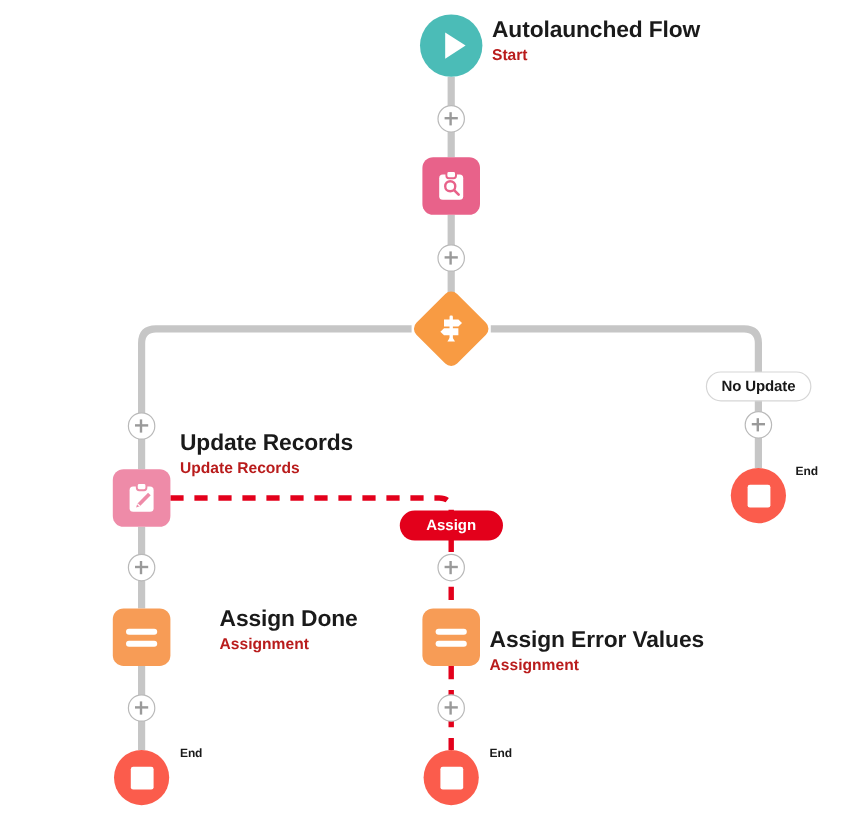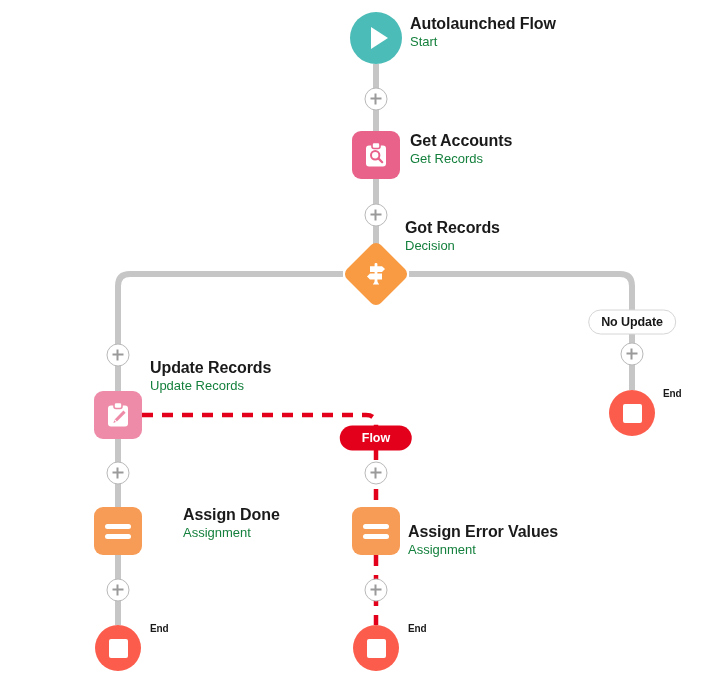--- a/index.html
+++ b/index.html
@@ -129,30 +129,30 @@
 
   
   .node-label {
     position: absolute;
     z-index: 6;
     white-space: nowrap;
     line-height: 1.28;
   }
   .node-label .lbl-title {
     display: block;
-    font-size: 16px;
+    font-size: 19px;
     font-weight: bold;
     color: #1a1a1a;
     letter-spacing: -0.1px;
   }
   .node-label .lbl-sub {
     display: block;
     font-size: 13px;
-    color: #15803d;
-    font-weight: normal;
+    color: #b91c1c;
+    font-weight: bold;
   }
   .node-label.end-label .lbl-title { font-size: 10px; }
 
   
   .branch-pill {
     position: absolute;
     transform: translate(-50%, -50%);
     background: #ffffff;
     border: 1px solid #d6d6d6;
     border-radius: 13px;
@@ -222,42 +222,34 @@
   <div class="node" style="left:376px; top:155px;">
     <div class="el-square pink">
       <svg width="28" height="28" viewBox="0 0 28 28">
         <rect x="4" y="4.5" width="20" height="21" rx="3" fill="#ffffff"></rect>
         <rect x="10" y="1.5" width="8" height="6" rx="2" fill="#ffffff" stroke="#e8628a" stroke-width="1.6"></rect>
         <circle cx="13.2" cy="14.2" r="4.2" fill="none" stroke="#e8628a" stroke-width="2"></circle>
         <line x1="16.4" y1="17.4" x2="20.2" y2="21.2" stroke="#e8628a" stroke-width="2.2" stroke-linecap="round"></line>
       </svg>
     </div>
   </div>
-  <div class="node-label" style="left:410px; top:131px;">
-    <span class="lbl-title">Get Accounts</span>
-    <span class="lbl-sub">Get Records</span>
-  </div>
 
   <div class="plus-btn" style="left:376px; top:215px;"></div>
 
   <div class="node" style="left:376px; top:274px;">
     <div class="diamond-wrap">
       <div class="diamond-shape"></div>
       <svg class="diamond-icon" width="28" height="28" viewBox="0 0 28 28">
         <rect x="12.6" y="3" width="2.8" height="20" rx="1.1" fill="#ffffff"></rect>
         <path d="M 8 6.2 L 20 6.2 L 23 9.1 L 20 12 L 8 12 Z" fill="#ffffff"></path>
         <path d="M 20 13.6 L 8 13.6 L 5 16.5 L 8 19.4 L 20 19.4 Z" fill="#ffffff"></path>
         <path d="M 10.8 24.6 L 17.2 24.6 L 15.2 21.4 L 12.8 21.4 Z" fill="#ffffff"></path>
       </svg>
     </div>
   </div>
-  <div class="node-label" style="left:405px; top:218px;">
-    <span class="lbl-title">Got Records</span>
-    <span class="lbl-sub">Decision</span>
-  </div>
 
   <div class="branch-pill" style="left:632px; top:322px;">No Update</div>
 
   <div class="plus-btn" style="left:118px; top:355px;"></div>
   <div class="plus-btn" style="left:632px; top:354px;"></div>
 
   <div class="node" style="left:118px; top:415px;">
     <div class="el-square pinklight">
       <svg width="28" height="28" viewBox="0 0 28 28">
         <rect x="4" y="4.5" width="20" height="21" rx="3" fill="#ffffff"></rect>
@@ -265,21 +257,21 @@
         <path d="M 19.4 9.6 L 21.6 11.8 L 12.6 20.8 L 9.4 21.9 L 10.4 18.7 Z" fill="#ee8ba8"></path>
         <line x1="10.4" y1="18.7" x2="12.6" y2="20.8" stroke="#ffffff" stroke-width="1.1"></line>
       </svg>
     </div>
   </div>
   <div class="node-label" style="left:150px; top:358px;">
     <span class="lbl-title">Update Records</span>
     <span class="lbl-sub">Update Records</span>
   </div>
 
-  <div class="fault-badge" style="left:376px; top:438px;">Flow</div>
+  <div class="fault-badge" style="left:376px; top:438px;">Assign</div>
 
   <div class="plus-btn" style="left:118px; top:473px;"></div>
   <div class="plus-btn" style="left:376px; top:473px;"></div>
 
   <div class="node" style="left:118px; top:531px;">
     <div class="el-square orange">
       <div class="eq-glyph">
         <span></span>
           <span></span>
       </div>

